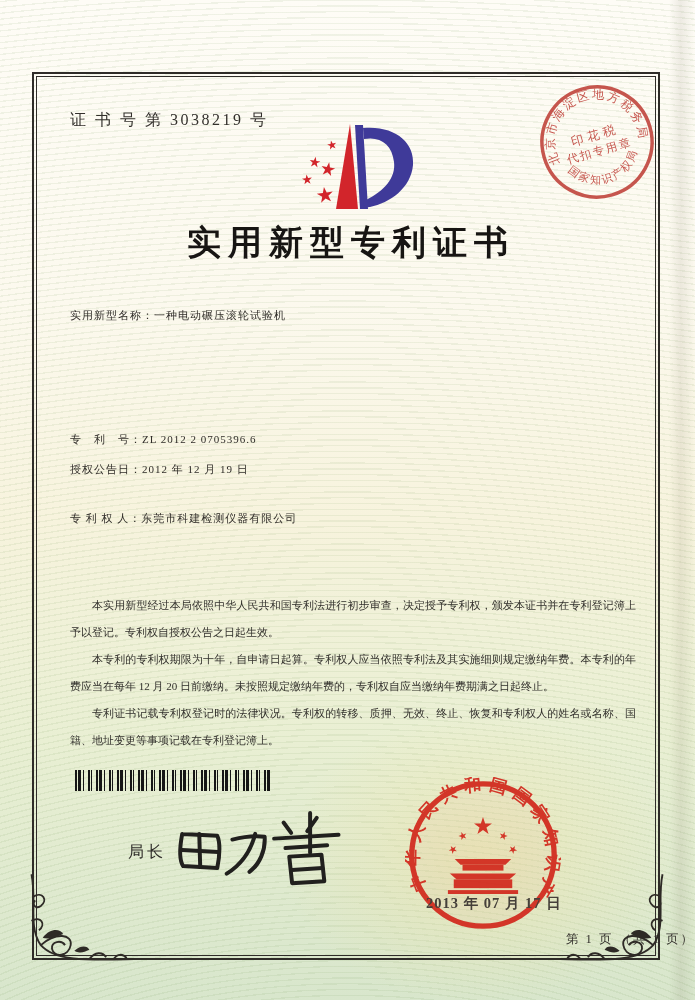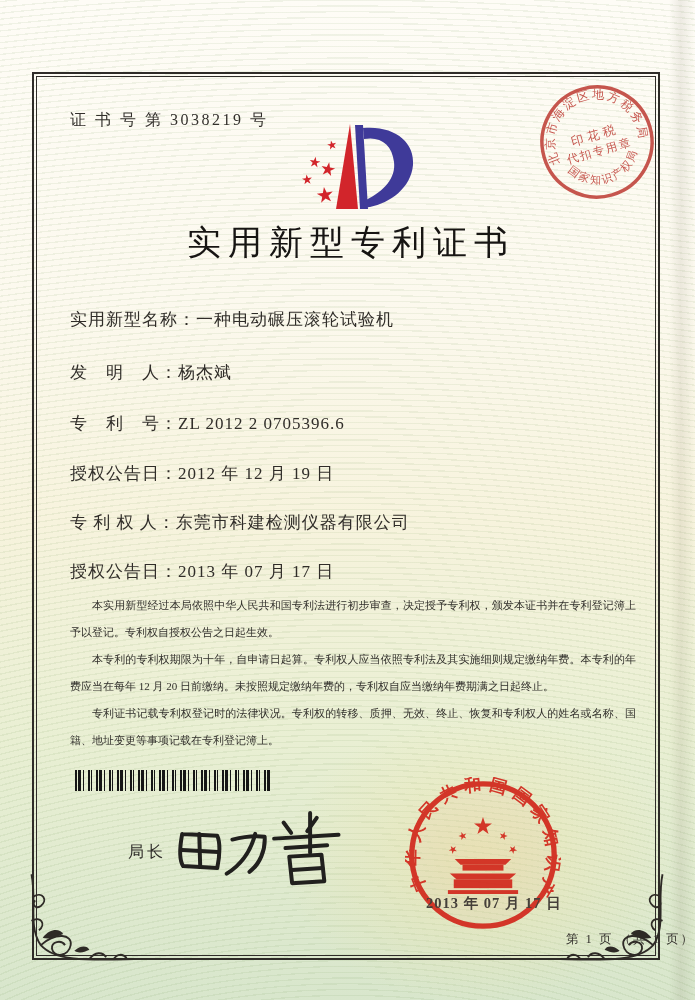--- a/index.html
+++ b/index.html
@@ -28,25 +28,25 @@
     position:absolute; left:70px; top:110px;
     font-size:16px; letter-spacing:2.5px; color:#33302c;
   }
   .logo { position:absolute; left:282px; top:112px; width:150px; height:105px; }
   .tax-stamp {
     position:absolute; left:535px; top:80px; width:124px; height:124px;
     transform:rotate(-16deg); opacity:0.88;
   }
   .title {
     position:absolute; left:0; top:220px; width:100%;
-    text-align:center; font-size:34px; font-weight:normal;
+    text-align:center; font-size:34px; font-weight:bold;
     letter-spacing:7px; text-indent:7px; color:#171513;
   }
-  .field { position:absolute; left:70px; font-size:17px; letter-spacing:1px; color:#302d29; white-space:nowrap; }
-  .f0{top:308px}.f1{top:361px}.f2{top:412px}.f3{top:462px}.f4{top:511px}.f5{top:560px}
+  .field { position:absolute; left:70px; font-size:11px; letter-spacing:1px; color:#302d29; white-space:nowrap; }
+  .f0{top:308px}.f1{top:361px}.f2{top:432px}.f3{top:462px}.f4{top:511px}.f5{top:560px}
   .paras {
     position:absolute; left:70px; top:592px; width:566px;
     font-size:11px; line-height:27px; text-align:justify; color:#32302c;
   }
   .paras p { text-indent:2em; margin:0; }
   .barcode {
     position:absolute; left:75px; top:770px; width:196px; height:21px;
     background:repeating-linear-gradient(90deg,
       #161616 0 2px, transparent 2px 3px,
       #161616 3px 6px, transparent 6px 8px,
@@ -104,25 +104,23 @@
     <text font-family="Liberation Serif, serif" font-size="11" letter-spacing="1.6" fill="#bf4038">
       <textPath href="#ts-bot" startOffset="0">国家知识产权局</textPath>
     </text>
     <text x="0" y="-3" font-family="Liberation Serif, serif" font-size="12.5" letter-spacing="4" text-anchor="middle" fill="#bf4038">印花税</text>
     <text x="0" y="13" font-family="Liberation Serif, serif" font-size="11.5" letter-spacing="2" text-anchor="middle" fill="#bf4038">代扣专用章</text>
   </svg>
 
   <h1 class="title">实用新型专利证书</h1>
 
   <div class="field f0"><span>实用新型名称：</span><span>一种电动碾压滚轮试验机</span></div>
-  <div class="field f1"><span>发　明　人：</span><span>杨杰斌</span></div>
   <div class="field f2"><span>专　利　号：</span><span>ZL 2012 2 0705396.6</span></div>
   <div class="field f3"><span>授权公告日：</span><span>2012 年 12 月 19 日</span></div>
   <div class="field f4"><span>专 利 权 人：</span><span>东莞市科建检测仪器有限公司</span></div>
-  <div class="field f5"><span>授权公告日：</span><span>2013 年 07 月 17 日</span></div>
 
   <div class="paras">
     <p>本实用新型经过本局依照中华人民共和国专利法进行初步审查，决定授予专利权，颁发本证书并在专利登记簿上予以登记。专利权自授权公告之日起生效。</p>
     <p>本专利的专利权期限为十年，自申请日起算。专利权人应当依照专利法及其实施细则规定缴纳年费。本专利的年费应当在每年 12 月 20 日前缴纳。未按照规定缴纳年费的，专利权自应当缴纳年费期满之日起终止。</p>
     <p>专利证书记载专利权登记时的法律状况。专利权的转移、质押、无效、终止、恢复和专利权人的姓名或名称、国籍、地址变更等事项记载在专利登记簿上。</p>
   </div>
 
   <div class="barcode"></div>
 
   <div class="sig-title">局长</div>

